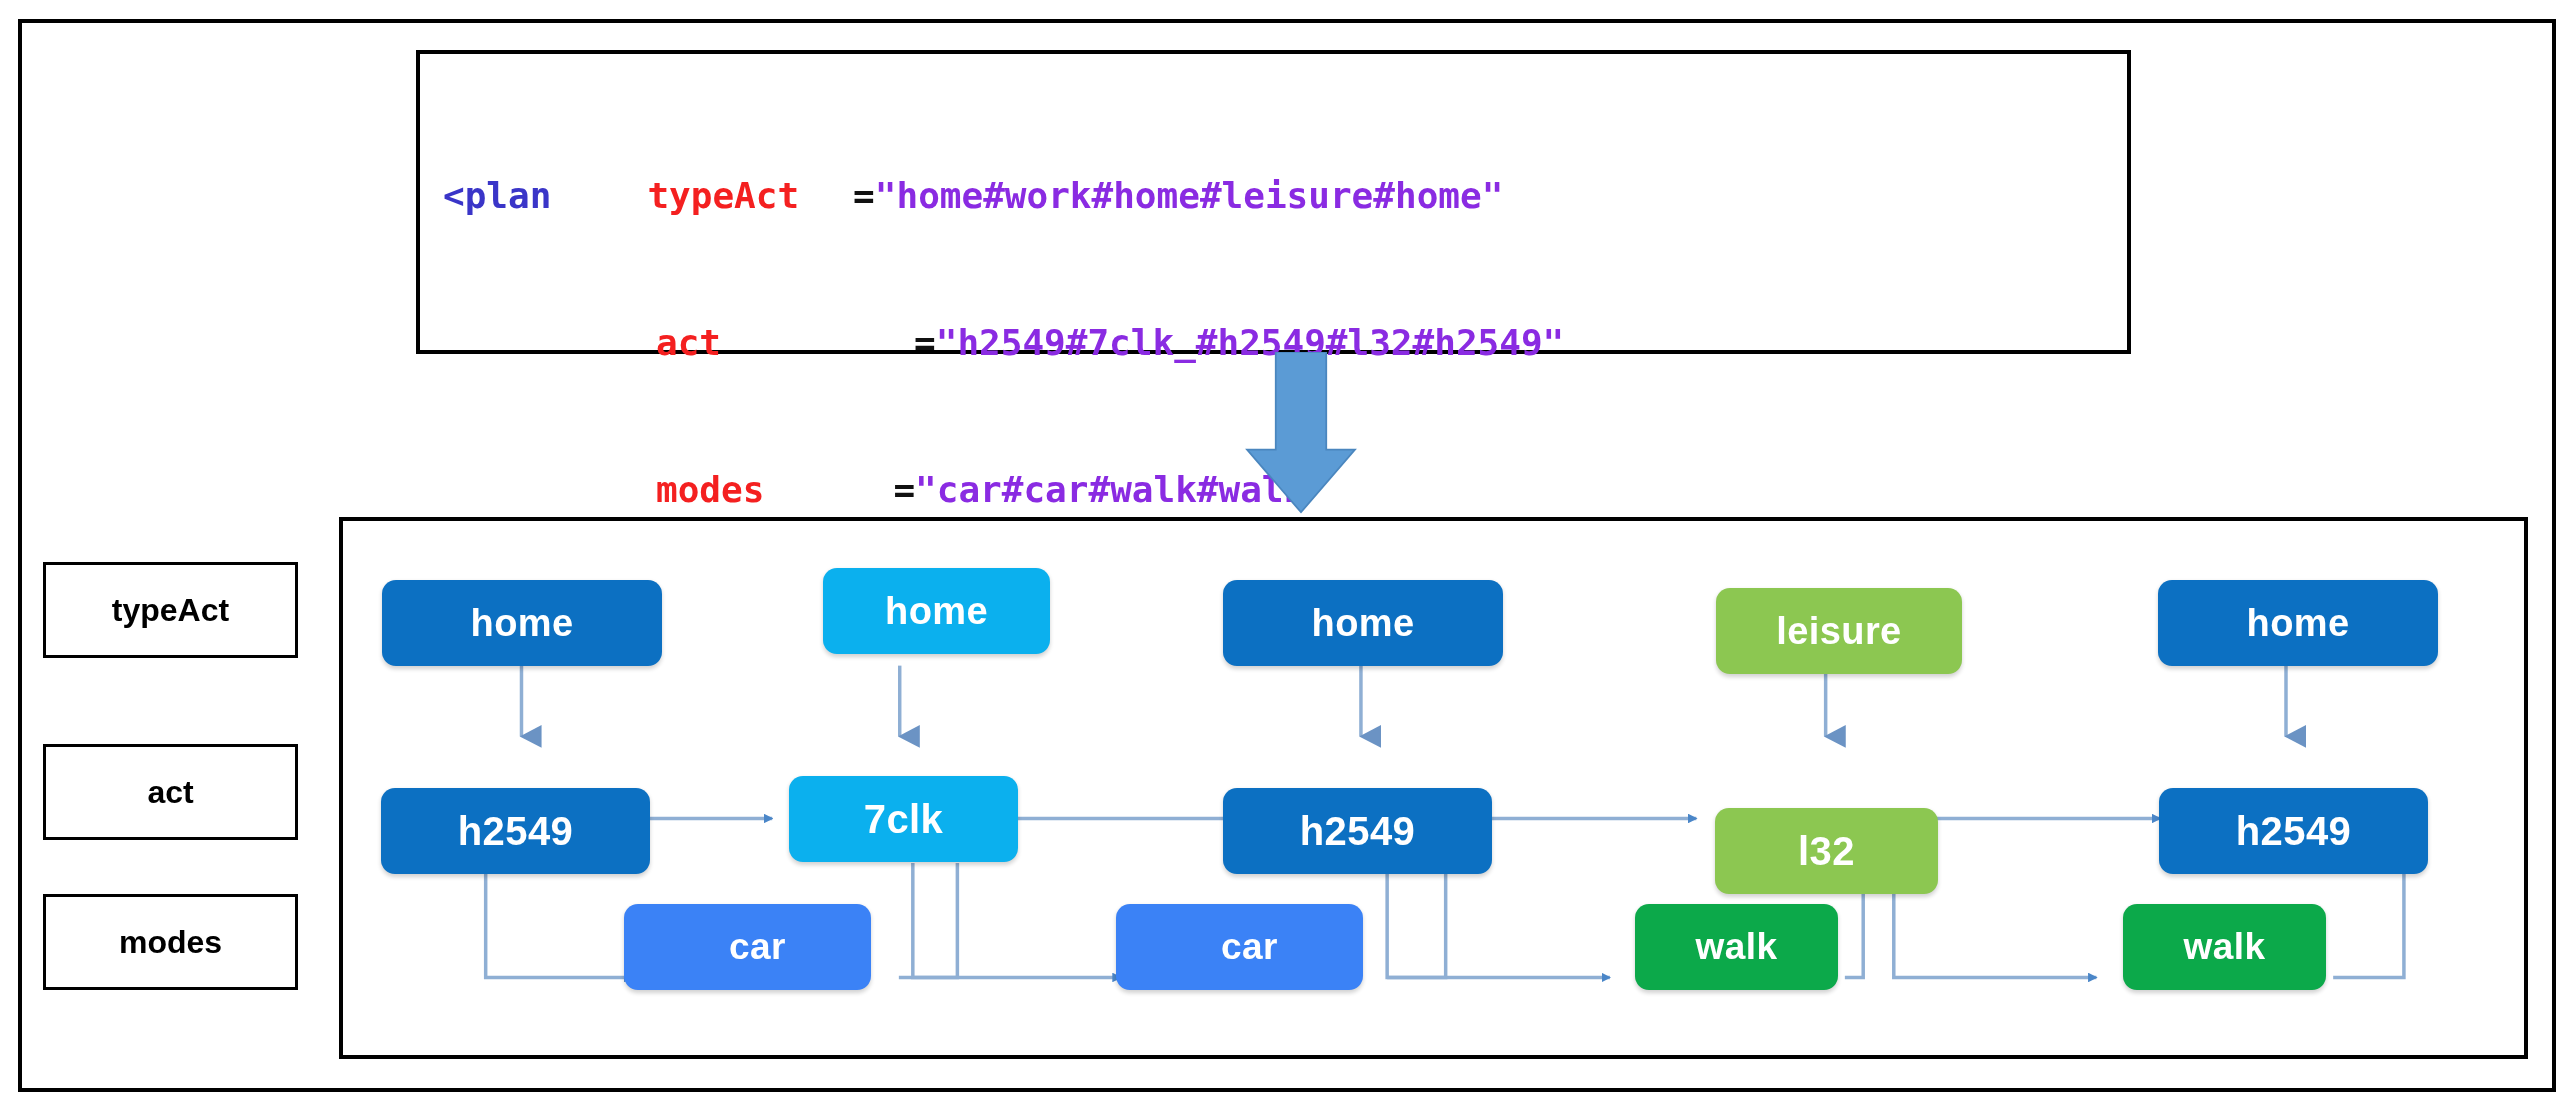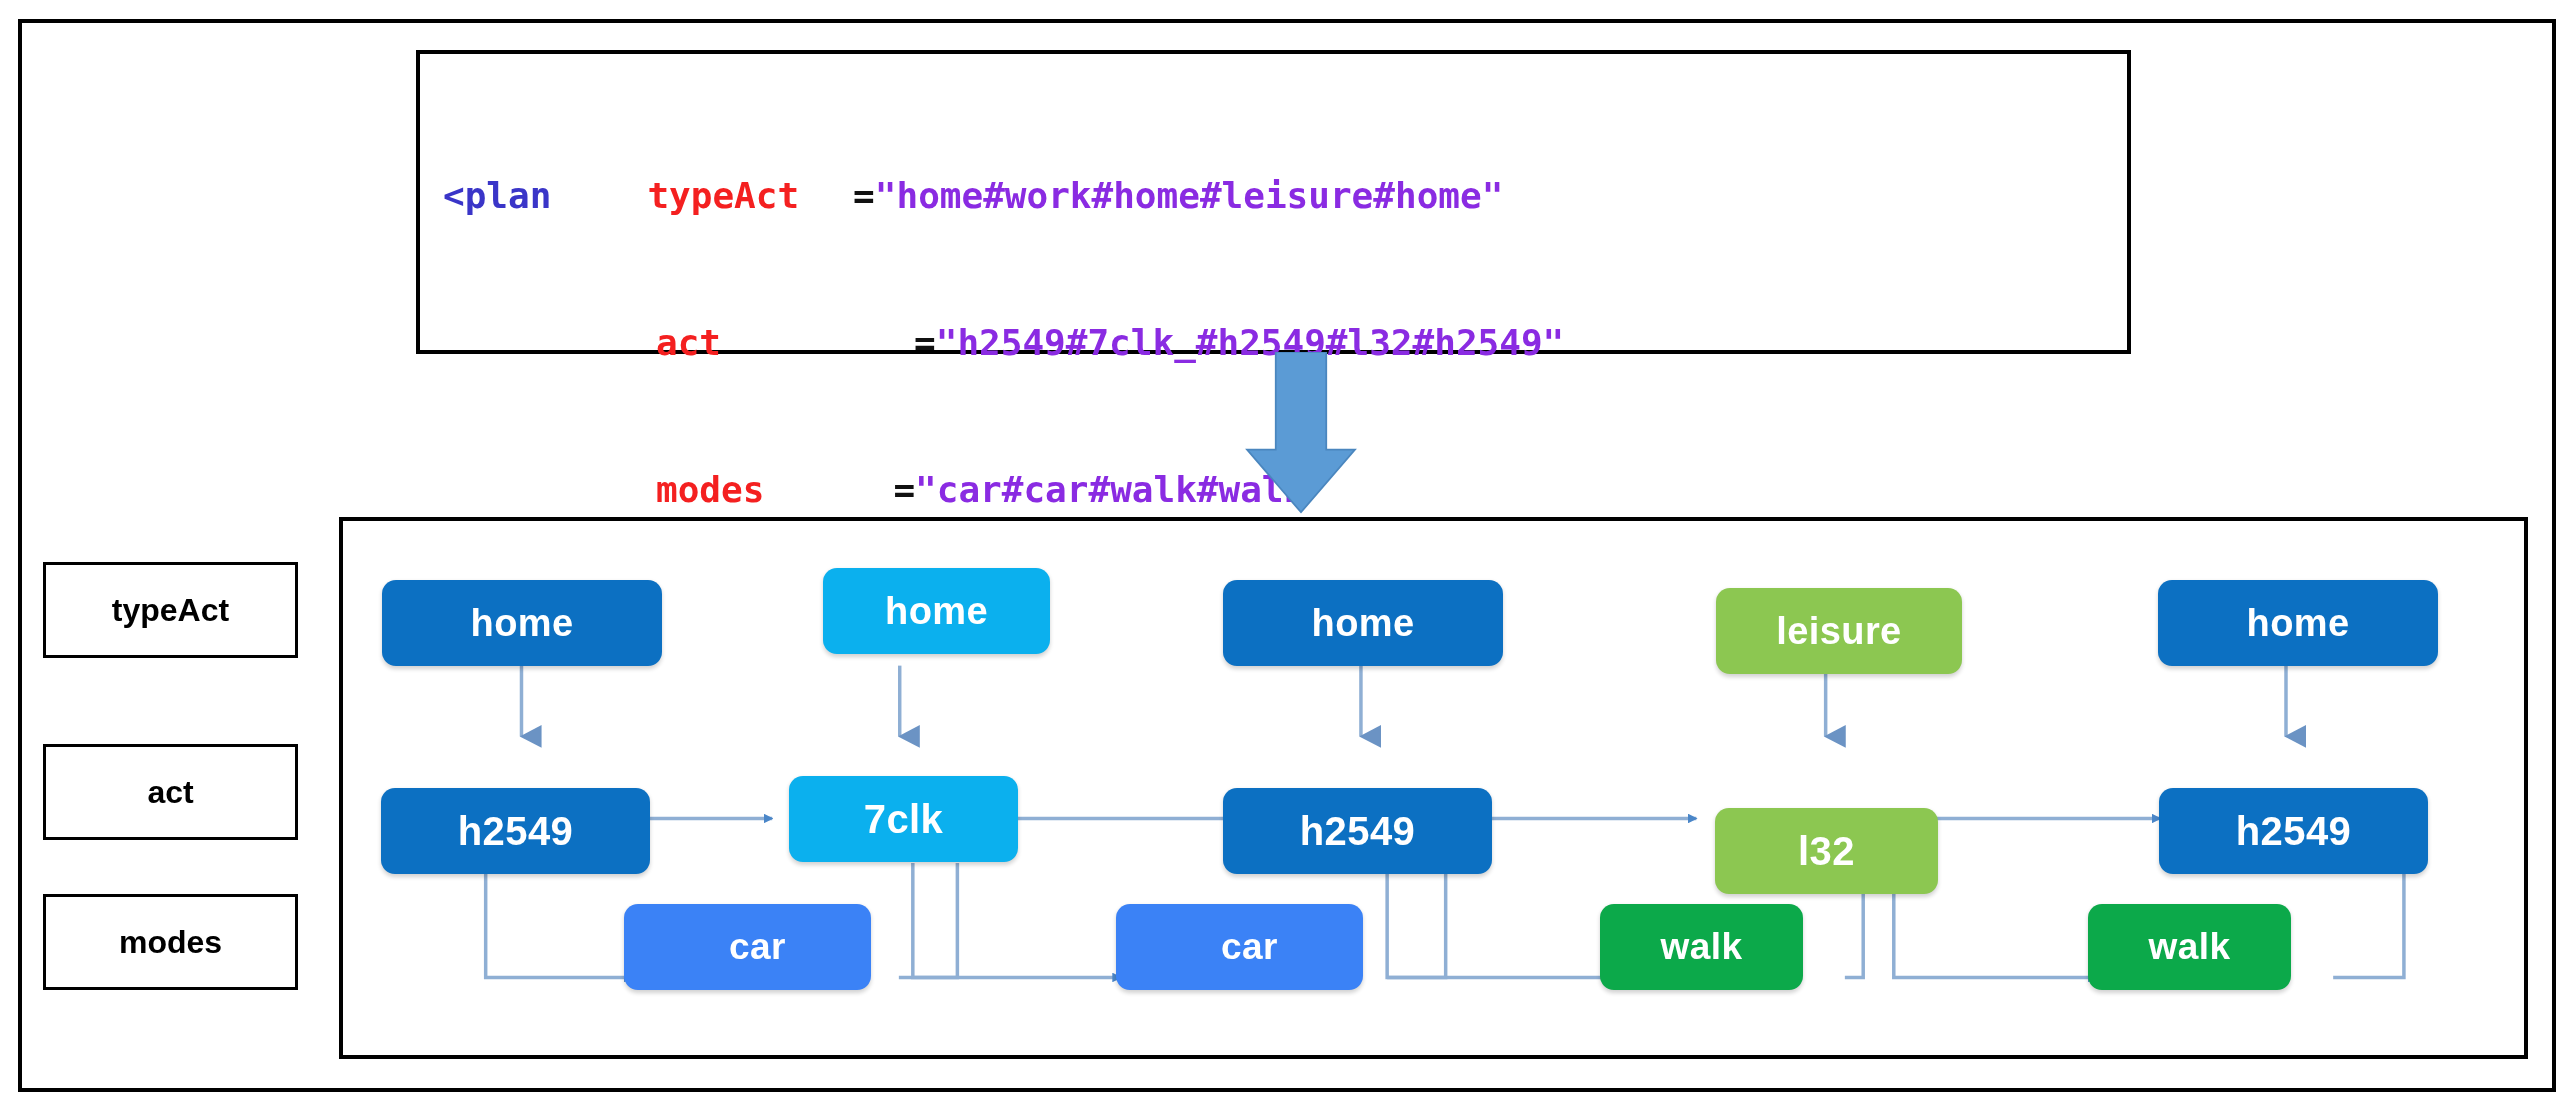--- a/index.html
+++ b/index.html
@@ -52,21 +52,21 @@
     box-shadow:0 2.6px 4.4px rgba(0,0,0,.18);
   }
   .n-row1{height:86px;font-size:38px;}
   .n-row2{height:86px;font-size:40px;}
   .n-row3{height:86px;font-size:37px;}
 
   .c-darkblue {background:#0C70C2;margin-top:12px;}
   .c-lightblue{background:#0BB0EE;}
   .c-green    {background:#8CC751;}
   .c-gray     {background:#3b82f6;padding-left:20px;}
-  .c-walk     {background:#0CA94A;}
+  .c-walk     {background:#0CA94A;margin-left:35px;}
 
   
   .conn-layer{position:absolute;left:0;top:0;width:2576px;height:1112px;pointer-events:none;}
 </style>
 </head>
 <body>
 
 <div class="outer-frame"></div>
 
 <div class="code-block">

